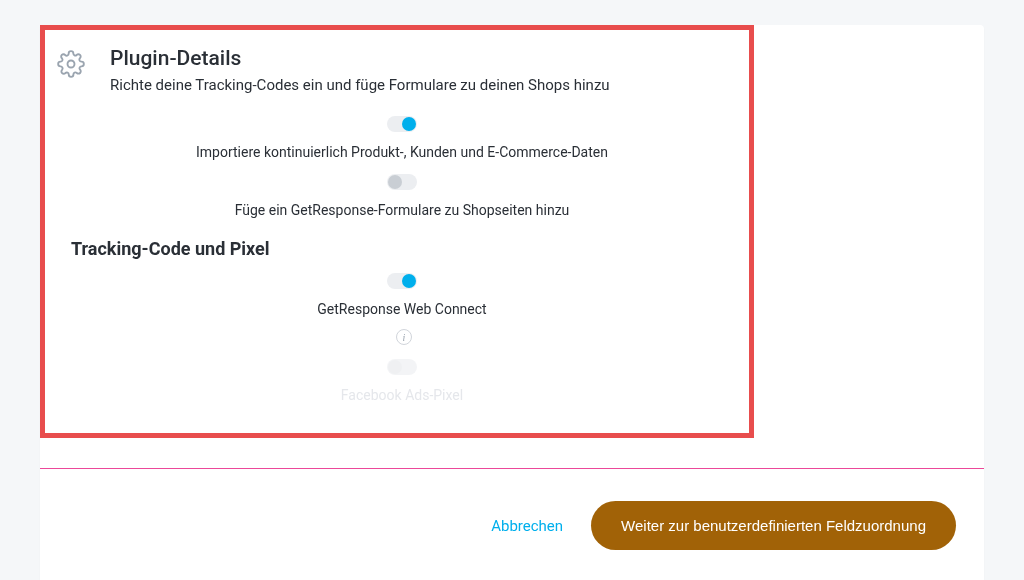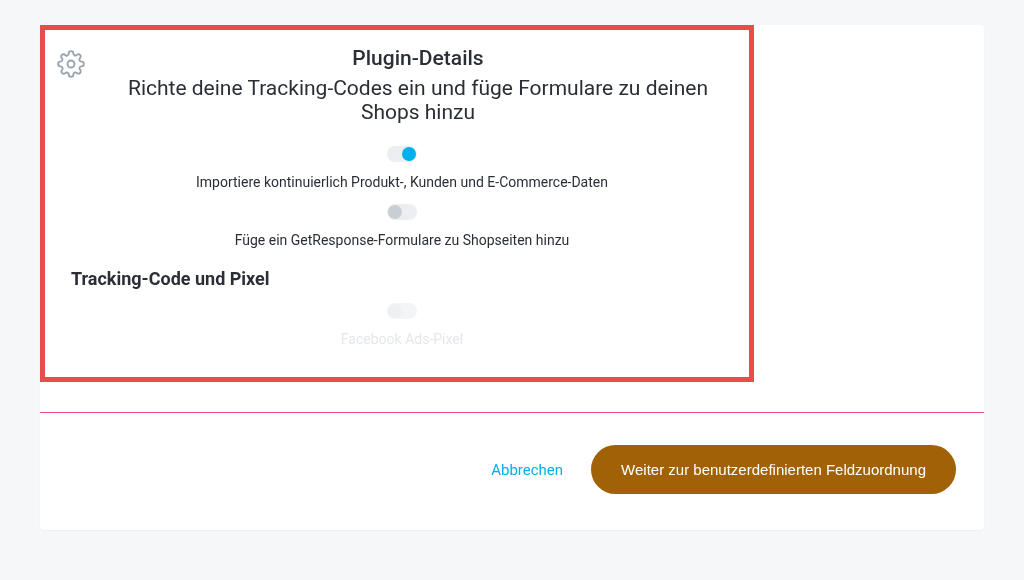--- a/index.html
+++ b/index.html
@@ -24,37 +24,36 @@
     .highlight-box {
       border: 5px solid #e84d4d;
       padding: 16px 16px 16px 12px;
       margin-left: 0;
       margin-right: 230px;
       margin-top: 25px;
     }
     .header-row {
       display: flex;
       align-items: flex-start;
-      gap: 18px;
+      gap: 25px;
       margin-bottom: 22px;
-      text-align: center;
     }
     .gear-icon {
       color: #9aa4af;
       flex-shrink: 0;
       margin-top: 4px;
     }
     .title {
       font-size: 21px;
       font-weight: 500;
       color: #2a2f36;
       margin-bottom: 6px;
     }
     .subtitle {
-      font-size: 21px;
+      font-size: 15px;
       color: #2a2f36;
       font-weight: 400;
     }
     .toggle-row {
       display: flex;
       align-items: center;
       gap: 12px;
       margin: 14px 0 14px 14px;
       flex-direction: column;
     }
@@ -169,20 +168,27 @@
 
     <div class="toggle-row">
       <div class="toggle">
           <div class="knob"></div>
         </div>
       <span class="toggle-label">Füge ein GetResponse-Formulare zu Shopseiten hinzu</span>
     </div>
 
     <div class="section-heading">Tracking-Code und Pixel</div>
 
+    <div class="toggle-row">
+      <div class="toggle on">
+          <div class="knob"></div>
+        </div>
+      <span class="toggle-label">GetResponse Web Connect</span>
+      <span class="info-icon">i</span>
+    </div>
 
 
     <div class="toggle-row disabled">
       <div class="toggle disabled">
           <div class="knob"></div>
         </div>
       <span class="toggle-label">Facebook Ads-Pixel</span>
     </div>
   </div>
 

